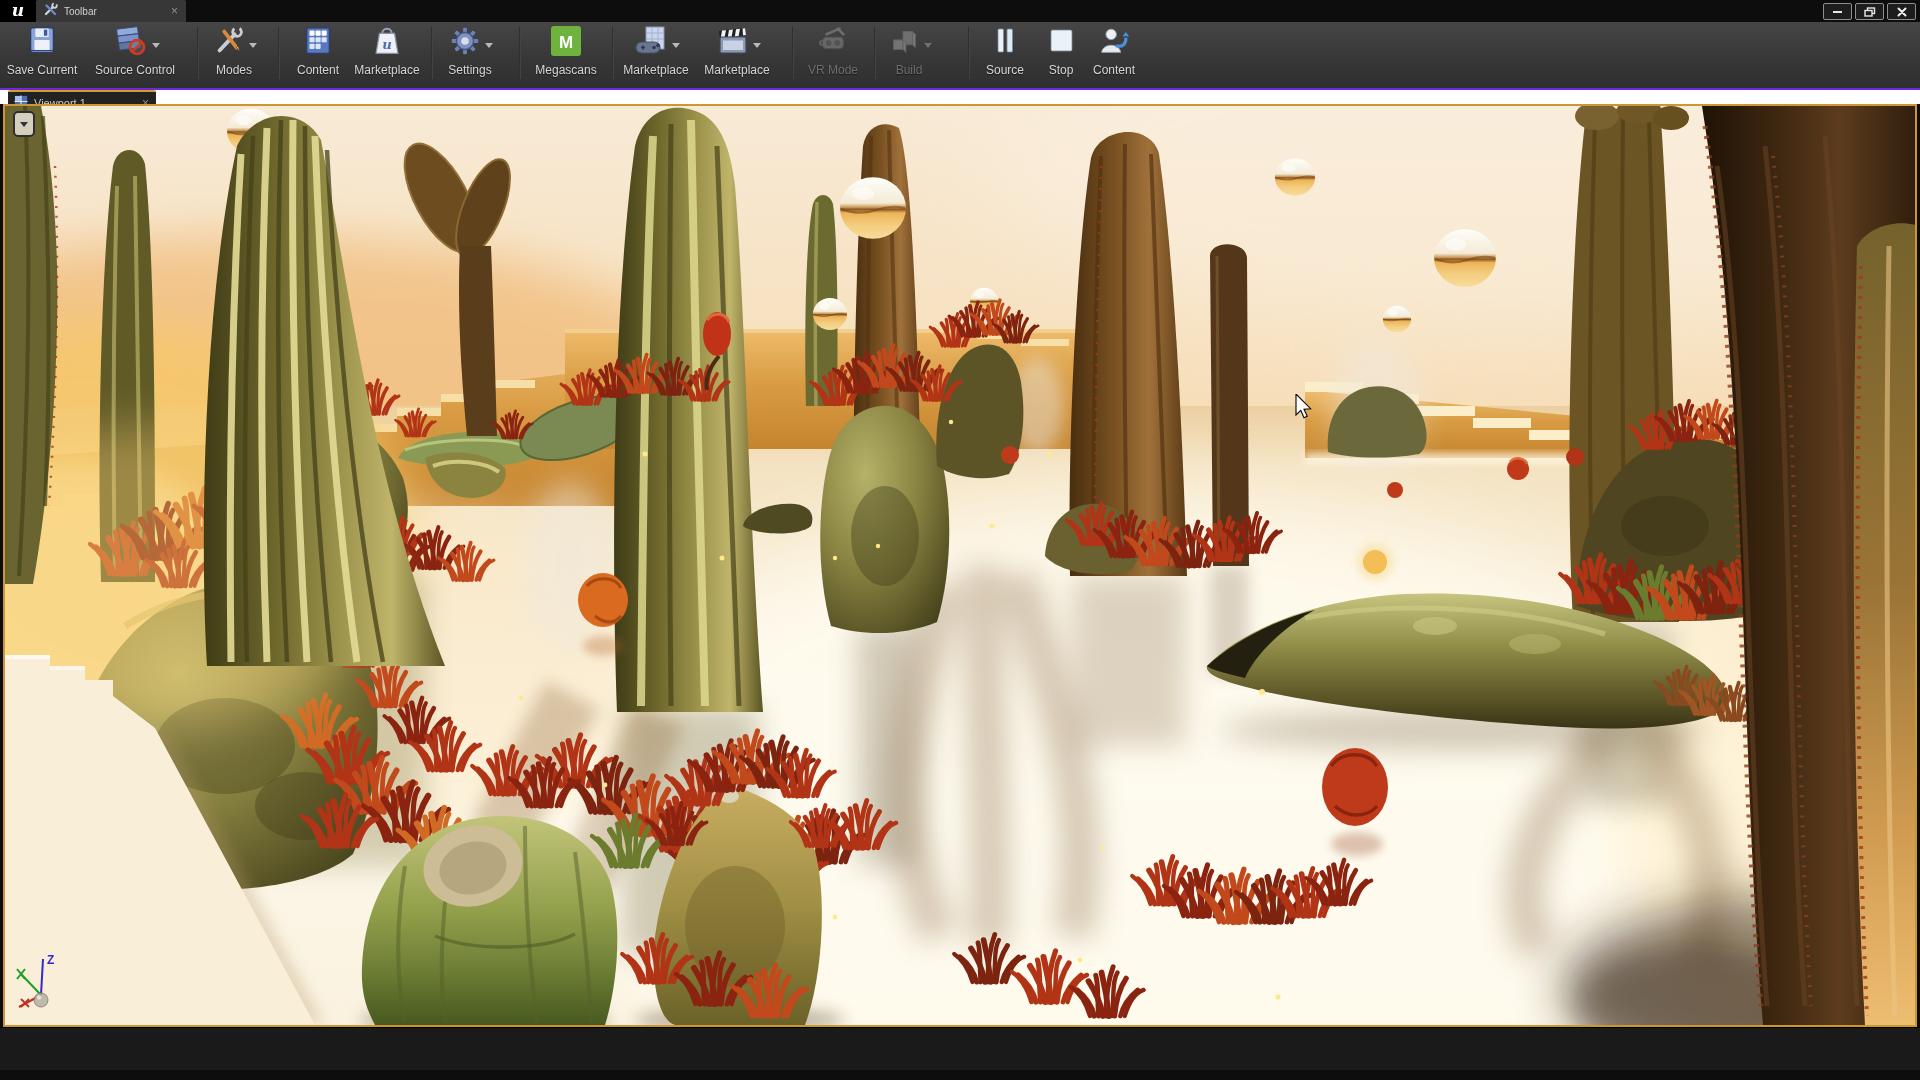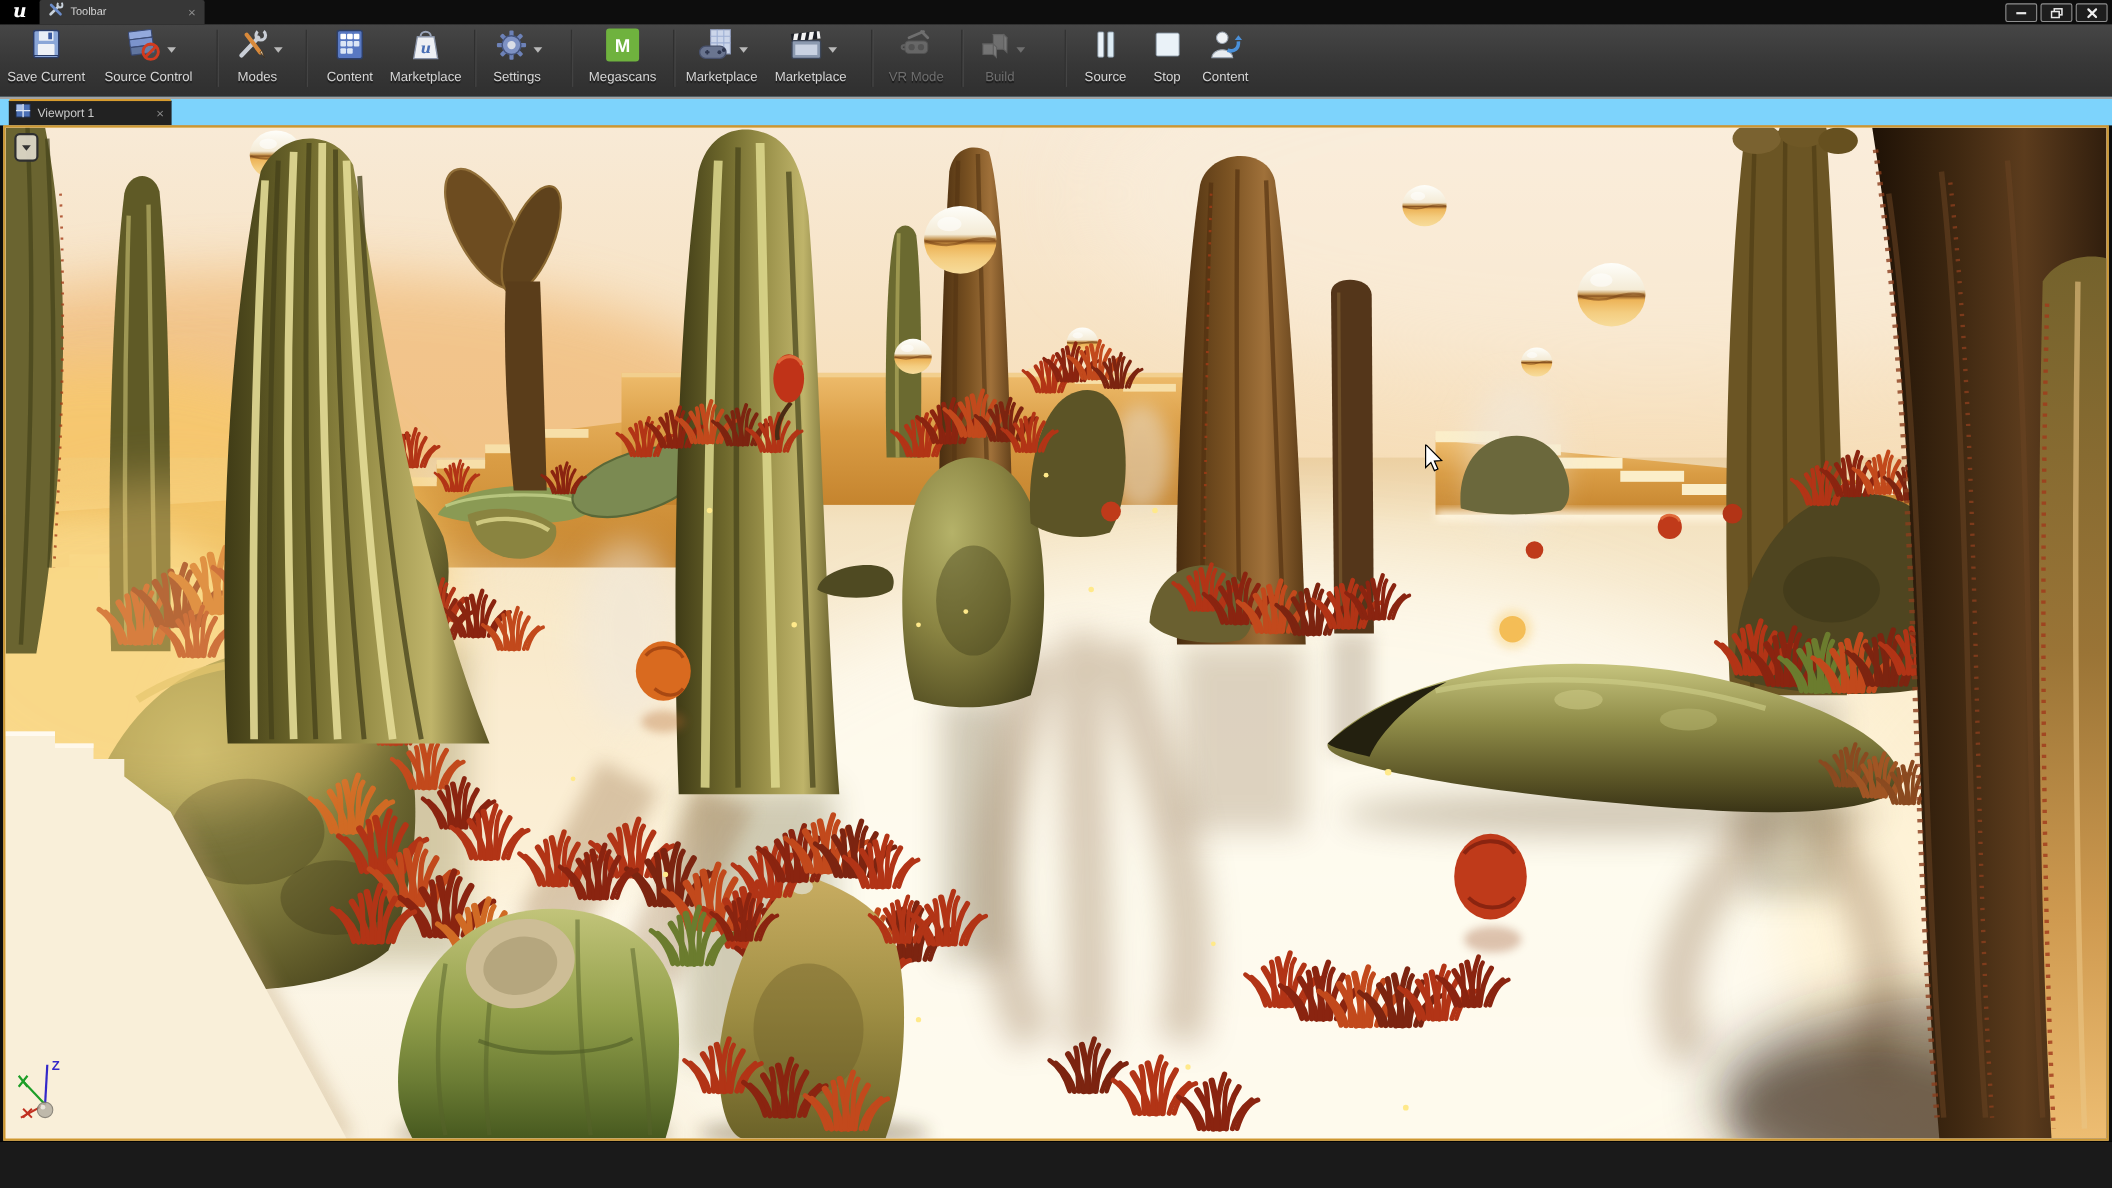--- a/index.html
+++ b/index.html
@@ -21,21 +21,21 @@
            display:flex;align-items:flex-start;padding-left:6px;box-sizing:border-box;}
   .tbtn{display:flex;flex-direction:column;align-items:center;padding-top:2px;flex:0 0 auto;}
   .tbtn .icon-row{height:38px;display:flex;align-items:center;justify-content:center;gap:2px;}
   .tbtn .lbl{font-size:12px;color:#d6d6d6;white-space:nowrap;text-shadow:0 1px 1px rgba(0,0,0,.55);margin-top:1px;}
   .tbtn.disabled .lbl{color:#6f6f6f;}
   .tbtn.disabled .icon-row svg{opacity:.45;filter:grayscale(.9);}
   .caret{width:0;height:0;border:4px solid transparent;border-top:5px solid #b9b9b9;margin-top:9px;}
   .tbtn.disabled .caret{border-top-color:#6f6f6f;}
   .tsep{width:2px;height:52px;margin:5px 0 0 0;background:linear-gradient(90deg,#262626,#4d4d4d);flex:0 0 auto;}
   
-  .vtabbar{height:26px;background:#7dd3fc;border-top:2px solid #a3a3a3;box-sizing:border-box;display:flex;}
+  .vtabbar{height:16px;background:#ffffff;border-top:2px solid #6d28d9;box-sizing:border-box;display:flex;}
   .vtab{margin-left:8px;width:148px;height:24px;background:#222;border-top:2px solid #d79c2e;
         box-sizing:border-box;display:flex;align-items:center;gap:6px;padding-left:6px;border-radius:2px 2px 0 0;}
   .vtab .lbl{font-size:11px;color:#c9c9c9;}
   .vtab .x{margin-left:auto;margin-right:7px;color:#8a8a8a;font-size:12px;line-height:1;}
   
   .viewport{position:relative;height:923px;margin:0 3px;border:2px solid #cc9730;box-sizing:border-box;
             background:#f3d7a8;overflow:hidden;}
   .viewport>svg.scene{display:block;width:100%;height:100%;}
   .vp-menu-btn{position:absolute;left:8px;top:5px;width:18px;height:22px;border:2px solid #2f2f2f;
                border-radius:5px;background:rgba(222,217,203,.92);display:flex;align-items:center;justify-content:center;}

